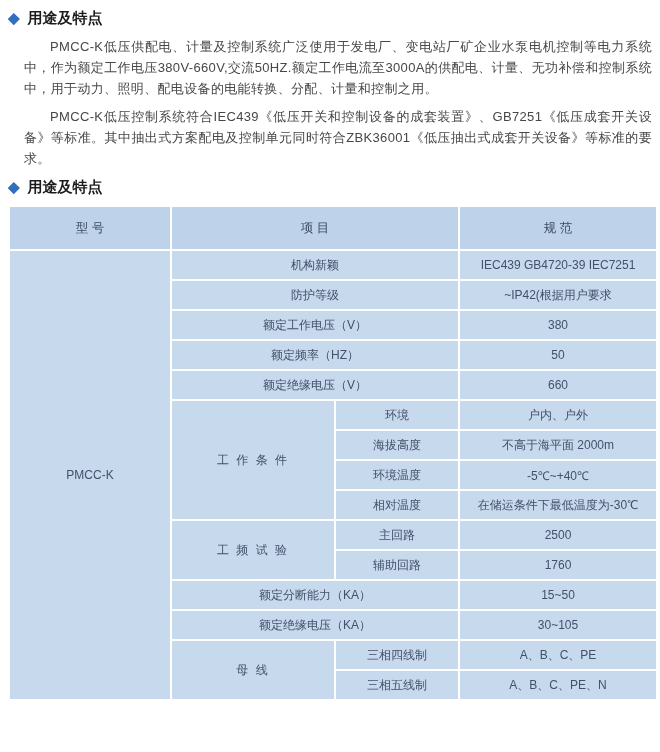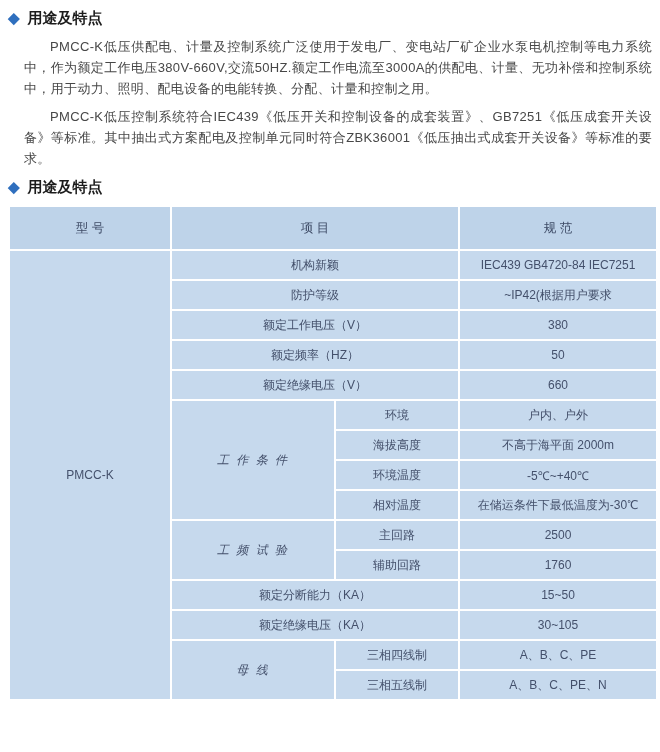--- a/index.html
+++ b/index.html
@@ -61,21 +61,21 @@
     overflow: hidden;
     white-space: nowrap;
   }
   table.spec tr.hdr td {
     background: #bed3e9;
     height: 42px;
     font-size: 12.5px;
     color: #3e4b66;
   }
   td.model-cell { font-size: 12.5px; }
-  td.group-cell { letter-spacing: 2px; font-style: italic; }
+  td.group-cell { letter-spacing: 2px; }
 </style>
 </head>
 <body>
 
 <div class="page">
 
   <div class="section-heading">
     <span class="diamond">◆</span>
     <span>用途及特点</span>
   </div>
@@ -97,21 +97,21 @@
     </colgroup>
     <tbody>
         <tr class="hdr">
       <td>型  号</td>
       <td colspan="2">项  目</td>
       <td>规  范</td>
     </tr>
     <tr>
       <td rowspan="15" class="model-cell">PMCC-K</td>
       <td colspan="2">机构新颖</td>
-      <td>IEC439 GB4720-84 IEC7251</td>
+      <td>IEC439 GB4720-39 IEC7251</td>
     </tr>
     <tr>
       <td colspan="2">防护等级</td>
       <td>~IP42(根据用户要求</td>
     </tr>
     <tr>
       <td colspan="2">额定工作电压（V）</td>
       <td>380</td>
     </tr>
     <tr>

